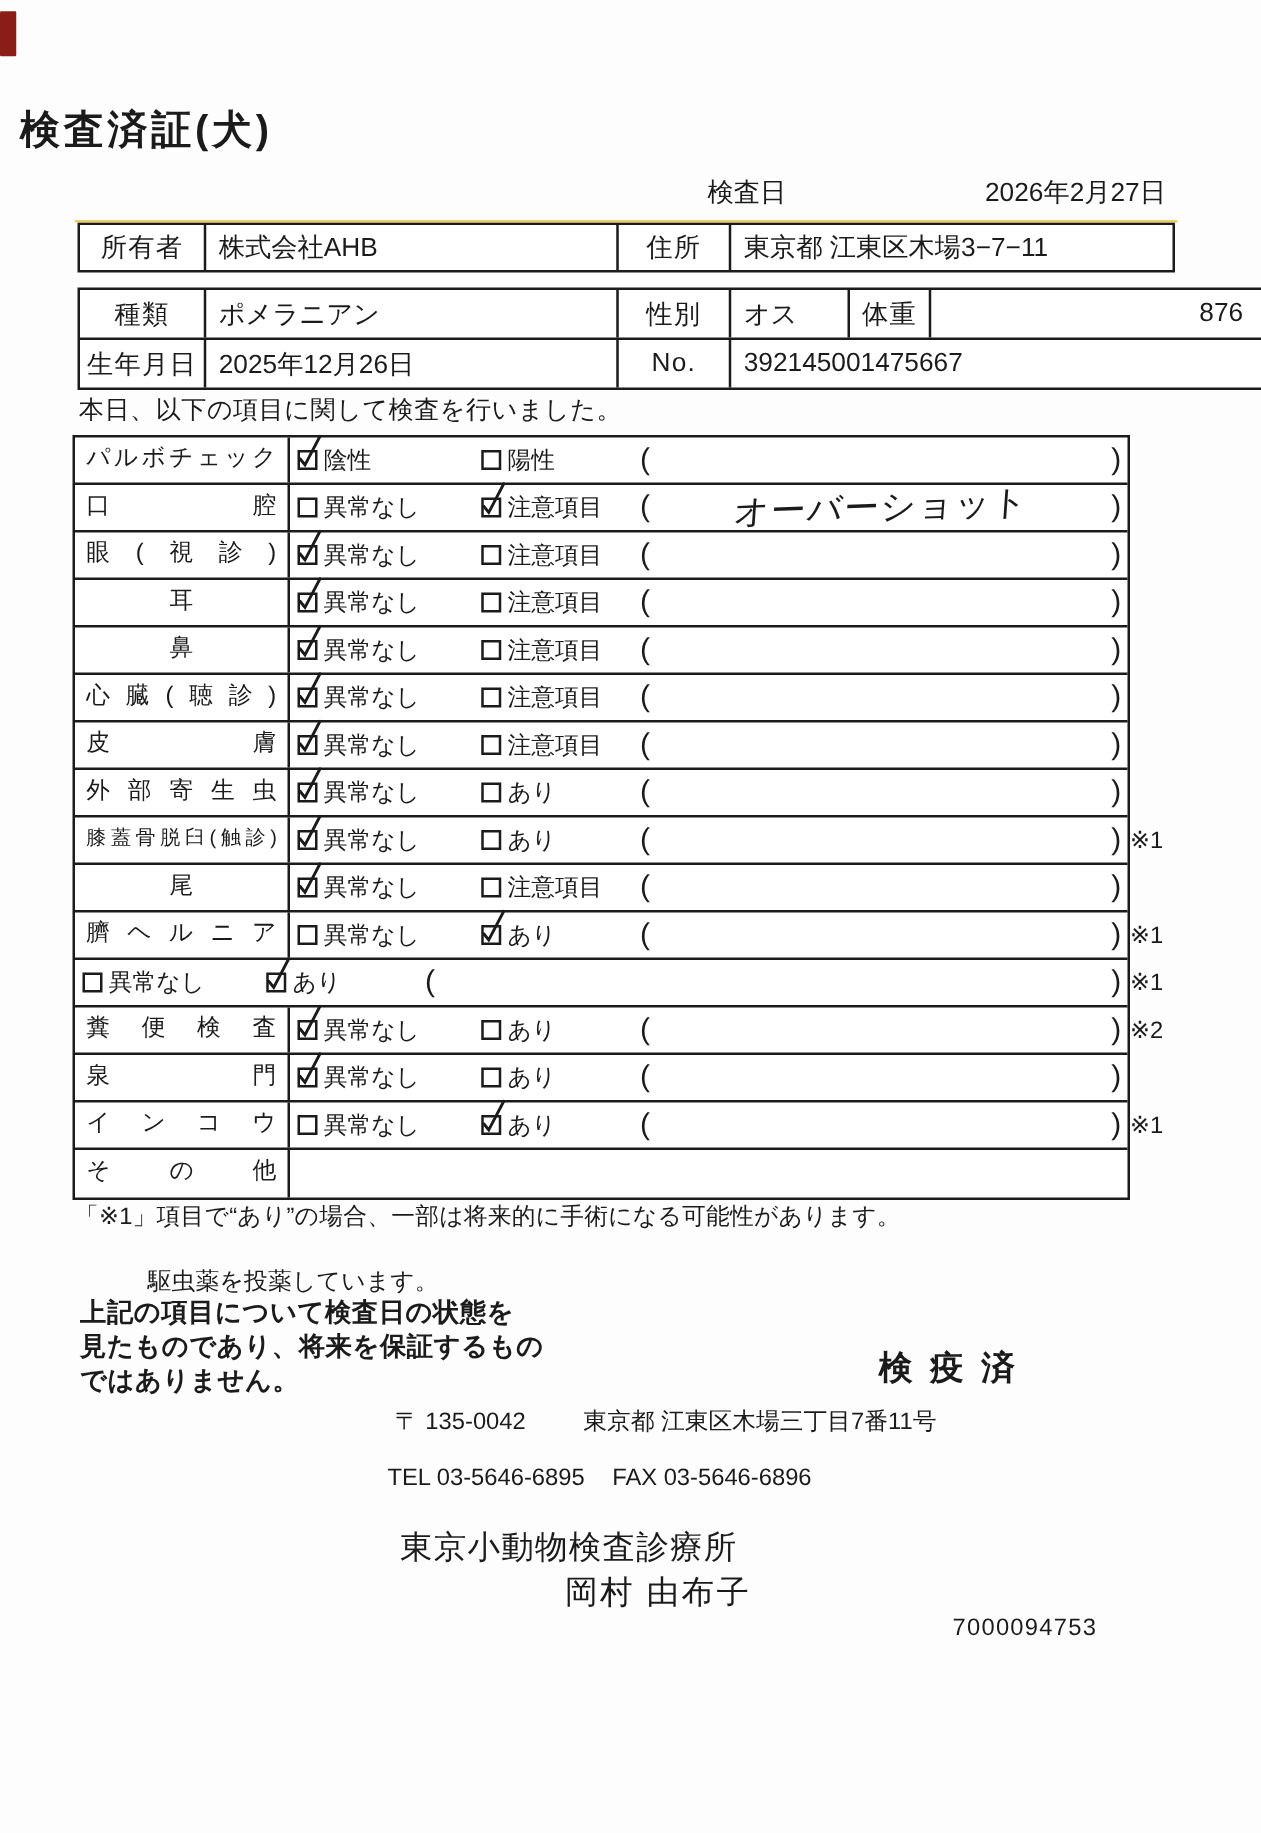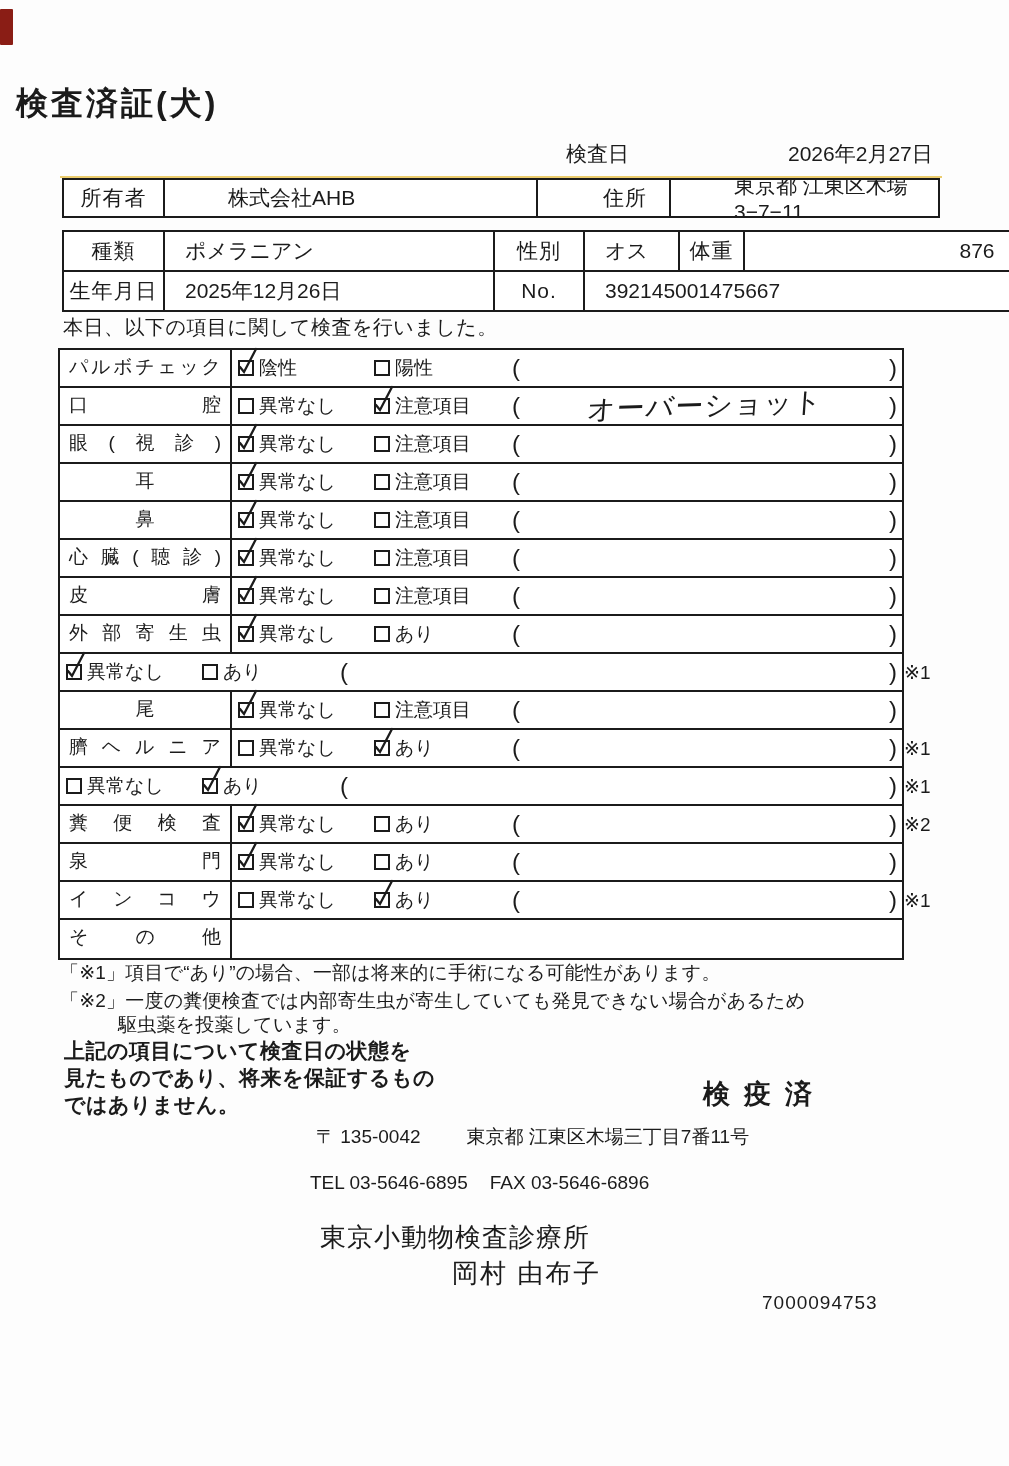--- a/index.html
+++ b/index.html
@@ -15,44 +15,44 @@
   .date-value{position:absolute;top:140px;left:788px;width:158px;font-size:21px;white-space:nowrap;}
 
   
   .tbl{position:absolute;left:62px;border:2px solid #1b1b1b;box-sizing:border-box;background:#fff;}
   .t1{top:178px;width:878px;}
   .t1::before{content:"";position:absolute;left:-4px;right:-4px;top:-4px;height:2px;background:#e7c14a;opacity:.8;}
   .t2{top:230px;width:968px;}
   .trow{display:grid;height:36px;}
   .t2 .trow{height:38px;}
   .t2 .trow.first{border-bottom:2px solid #1b1b1b;}
-  .t1 .trow{grid-template-columns:101px 330px 90px 1fr;gap:43px;}
+  .t1 .trow{grid-template-columns:101px 330px 90px 1fr;}
   .t2 .trow.first{grid-template-columns:101px 330px 90px 95px 65px 1fr;}
   .t2 .trow.second{grid-template-columns:101px 330px 90px 1fr;}
   .cell{display:flex;align-items:center;font-size:21px;box-sizing:border-box;overflow:hidden;}
   .cell.hdr{justify-content:center;letter-spacing:1px;}
-  .cell.val{padding-left:20px;}
+  .cell.val{padding-left:10px;}
   .cell.bdr{border-right:2px solid #1b1b1b;}
   .cell.num{justify-content:flex-end;padding-right:10px;}
   .unit{font-size:17px;margin-left:14px;}
 
   .intro{position:absolute;top:314px;left:63px;font-size:20px;letter-spacing:.5px;}
 
   
   .checklist{position:absolute;top:348px;left:58px;width:846px;border:2px solid #1b1b1b;box-sizing:border-box;background:#fff;}
   .crow{position:relative;display:flex;align-items:stretch;height:38px;border-bottom:2px solid #1b1b1b;box-sizing:border-box;}
   .crow:last-child{border-bottom:none;}
   .row-label{width:172px;flex:none;border-right:2px solid #1b1b1b;box-sizing:border-box;
              padding:0 9px;font-size:19px;line-height:34px;
              text-align:justify;text-align-last:justify;white-space:nowrap;overflow:hidden;}
   .row-label.single{text-align:center;text-align-last:center;}
   .row-label.tight{font-size:16px;letter-spacing:-.5px;}
   .row-opts{display:flex;align-items:center;width:276px;flex:none;padding-left:6px;box-sizing:border-box;}
   .opt{display:inline-flex;align-items:center;gap:5px;}
-  .opt:first-child{width:136px;flex:none;}
+  .opt:first-child{width:147px;flex:none;}
   .opt-text{font-size:19px;white-space:nowrap;}
   .box{position:relative;width:12px;height:12px;border:2px solid #1b1b1b;flex:none;box-sizing:content-box;}
   .tick{position:absolute;left:-4px;top:-16px;width:24px;height:30px;pointer-events:none;}
   .note{flex:1;display:flex;align-items:center;padding:0 5px 0 4px;min-width:0;}
   .paren{font-size:24px;font-weight:400;line-height:1;}
   .note-content{flex:1;text-align:center;font-size:19px;overflow:visible;}
   .handwritten{font-size:28px;font-weight:500;letter-spacing:1px;display:inline-block;
                transform:rotate(-2deg) skewX(-6deg);}
   .ref{position:absolute;right:-42px;top:0;height:100%;width:40px;display:flex;align-items:center;font-size:19px;}
 
@@ -286,20 +286,21 @@
             <span class="opt-text">あり</span>
           </span>
         </div>
         <div class="note">
           <span class="paren">(</span>
           <span class="note-content"></span>
           <span class="paren">)</span>
         </div>
       </div>
       <div class="crow">
+        <div class="row-label tight">膝蓋骨脱臼(触診)</div>
         <div class="row-opts">
           <span class="opt">
             <span class="box">
               <svg class="tick" viewBox="0 0 24 30">
                 <path d="M4 21 L8 26 L20 3" fill="none" stroke="#1b1b1b" stroke-width="2.3" stroke-linecap="round"></path>
               </svg>
             </span>
             <span class="opt-text">異常なし</span>
           </span>
           <span class="opt">
@@ -448,21 +449,20 @@
           <span class="paren">)</span>
         </div>
         <span class="ref">※1</span>
       </div>
       <div class="crow">
         <div class="row-label">その他</div>
       </div>
     </div>
 
   <div class="fn fn1">「※1」項目で“あり”の場合、一部は将来的に手術になる可能性があります。</div>
-  <div class="fn fn2">「※2」一度の糞便検査では内部寄生虫が寄生していても発見できない場合があるため</div>
   <div class="fn fn3">駆虫薬を投薬しています。</div>
 
   <div class="disclaimer">
     <div>上記の項目について検査日の状態を</div>
     <div>見たものであり、将来を保証するもの</div>
     <div>ではありません。</div>
   </div>
 
   <div class="stamp">検疫済</div>
 

